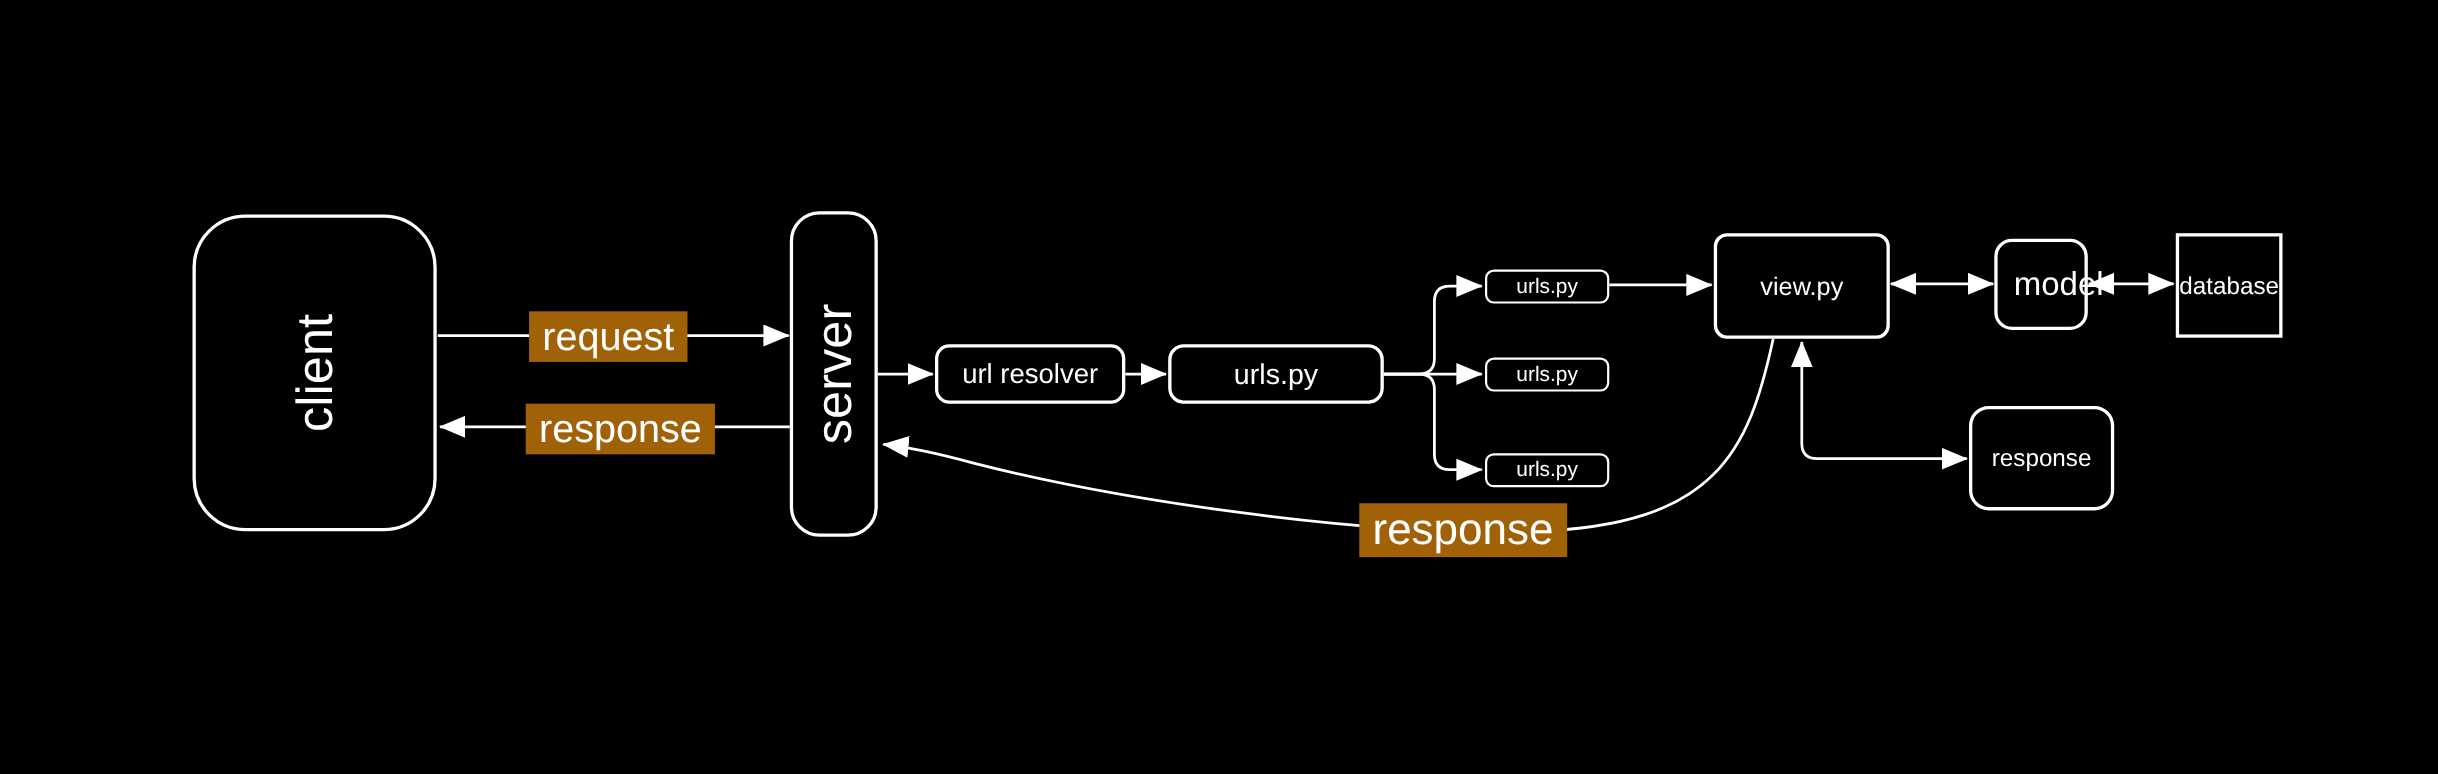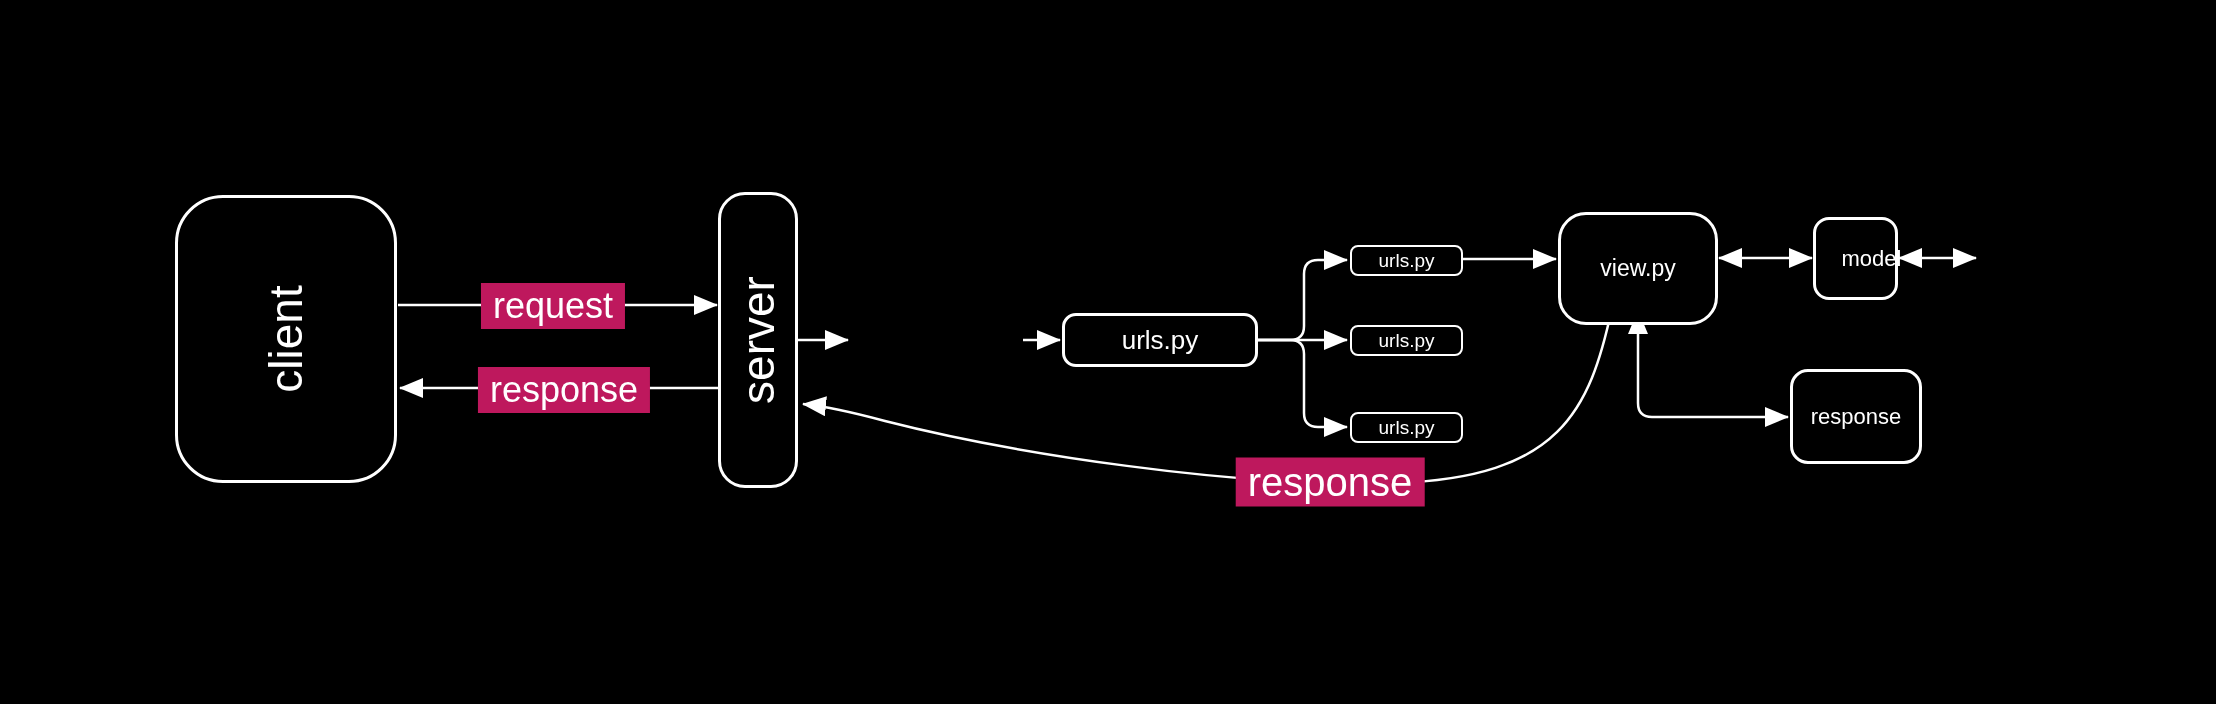--- a/index.html
+++ b/index.html
@@ -35,35 +35,35 @@
   }
   .vert span {
     display: block;
     transform: rotate(-90deg);
     white-space: nowrap;
   }
   .edge-label {
     position: absolute;
     transform: translate(-50%, -50%);
     color: #fff;
-    background: #be185d;
+    background: #a16207;
     padding: 2px 12px;
     white-space: nowrap;
     font-family: "Liberation Sans", "DejaVu Sans", sans-serif;
   }
   
   #node-client    { left: 175px;  top: 195px; width: 222px; height: 288px; border-radius: 48px; font-size: 46px; }
   #node-server    { left: 718px;  top: 192px; width: 80px;  height: 296px; border-radius: 27px; font-size: 46px; }
   #node-url-resolver { left: 850px; top: 313px; width: 173px; height: 54px; border-radius: 13px; font-size: 25px; }
   #node-urls-main { left: 1062px; top: 313px; width: 196px; height: 54px; border-radius: 14px; font-size: 26px; }
   #node-urls-app1 { left: 1350px; top: 245px; width: 113px; height: 31px; border-radius: 8px;  font-size: 19px; border-width: 2.5px; }
   #node-urls-app2 { left: 1350px; top: 325px; width: 113px; height: 31px; border-radius: 8px;  font-size: 19px; border-width: 2.5px; }
   #node-urls-app3 { left: 1350px; top: 412px; width: 113px; height: 31px; border-radius: 8px;  font-size: 19px; border-width: 2.5px; }
-  #node-view      { left: 1558px; top: 212px; width: 160px; height: 113px; border-radius: 28px; font-size: 23px; }
-  #node-model     { left: 1813px; top: 217px; width: 85px;  height: 83px; border-radius: 16px; font-size: 22px; padding-left: 32px; }
+  #node-view      { left: 1558px; top: 212px; width: 160px; height: 96px; border-radius: 12px; font-size: 23px; }
+  #node-model     { left: 1813px; top: 217px; width: 85px;  height: 83px; border-radius: 16px; font-size: 30px; padding-left: 32px; }
   #node-database  { left: 1978px; top: 212px; width: 97px;  height: 95px; border-radius: 0;    font-size: 22px; }
   #node-templates { left: 1790px; top: 369px; width: 132px; height: 95px; border-radius: 18px; font-size: 22px; }
   
   #label-request        { left: 553px;  top: 306px; font-size: 36px; }
   #label-response       { left: 564px;  top: 390px; font-size: 36px; }
   #label-view-response  { left: 1330px; top: 482px; font-size: 40px; }
 </style>
 </head>
 <body>
 
@@ -102,20 +102,23 @@
   </svg>
 
   <div class="node vert" id="node-client">
     <span>client</span>
   </div>
 
   <div class="node vert" id="node-server">
     <span>server</span>
   </div>
 
+  <div class="node" id="node-url-resolver">
+    <span>url resolver</span>
+  </div>
 
   <div class="node" id="node-urls-main">
     <span>urls.py</span>
   </div>
 
   <div class="node" id="node-urls-app1">
     <span>urls.py</span>
   </div>
 
   <div class="node" id="node-urls-app2">
@@ -127,20 +130,23 @@
   </div>
 
   <div class="node" id="node-view">
     <span>view.py</span>
   </div>
 
   <div class="node" id="node-model">
     <span>model</span>
   </div>
 
+  <div class="node" id="node-database">
+    <span>database</span>
+  </div>
 
   <div class="node" id="node-templates">
     <span>response</span>
   </div>
 
   <div class="edge-label" id="label-request">request</div>
 
   <div class="edge-label" id="label-response">response</div>
 
   <div class="edge-label" id="label-view-response">response</div>

